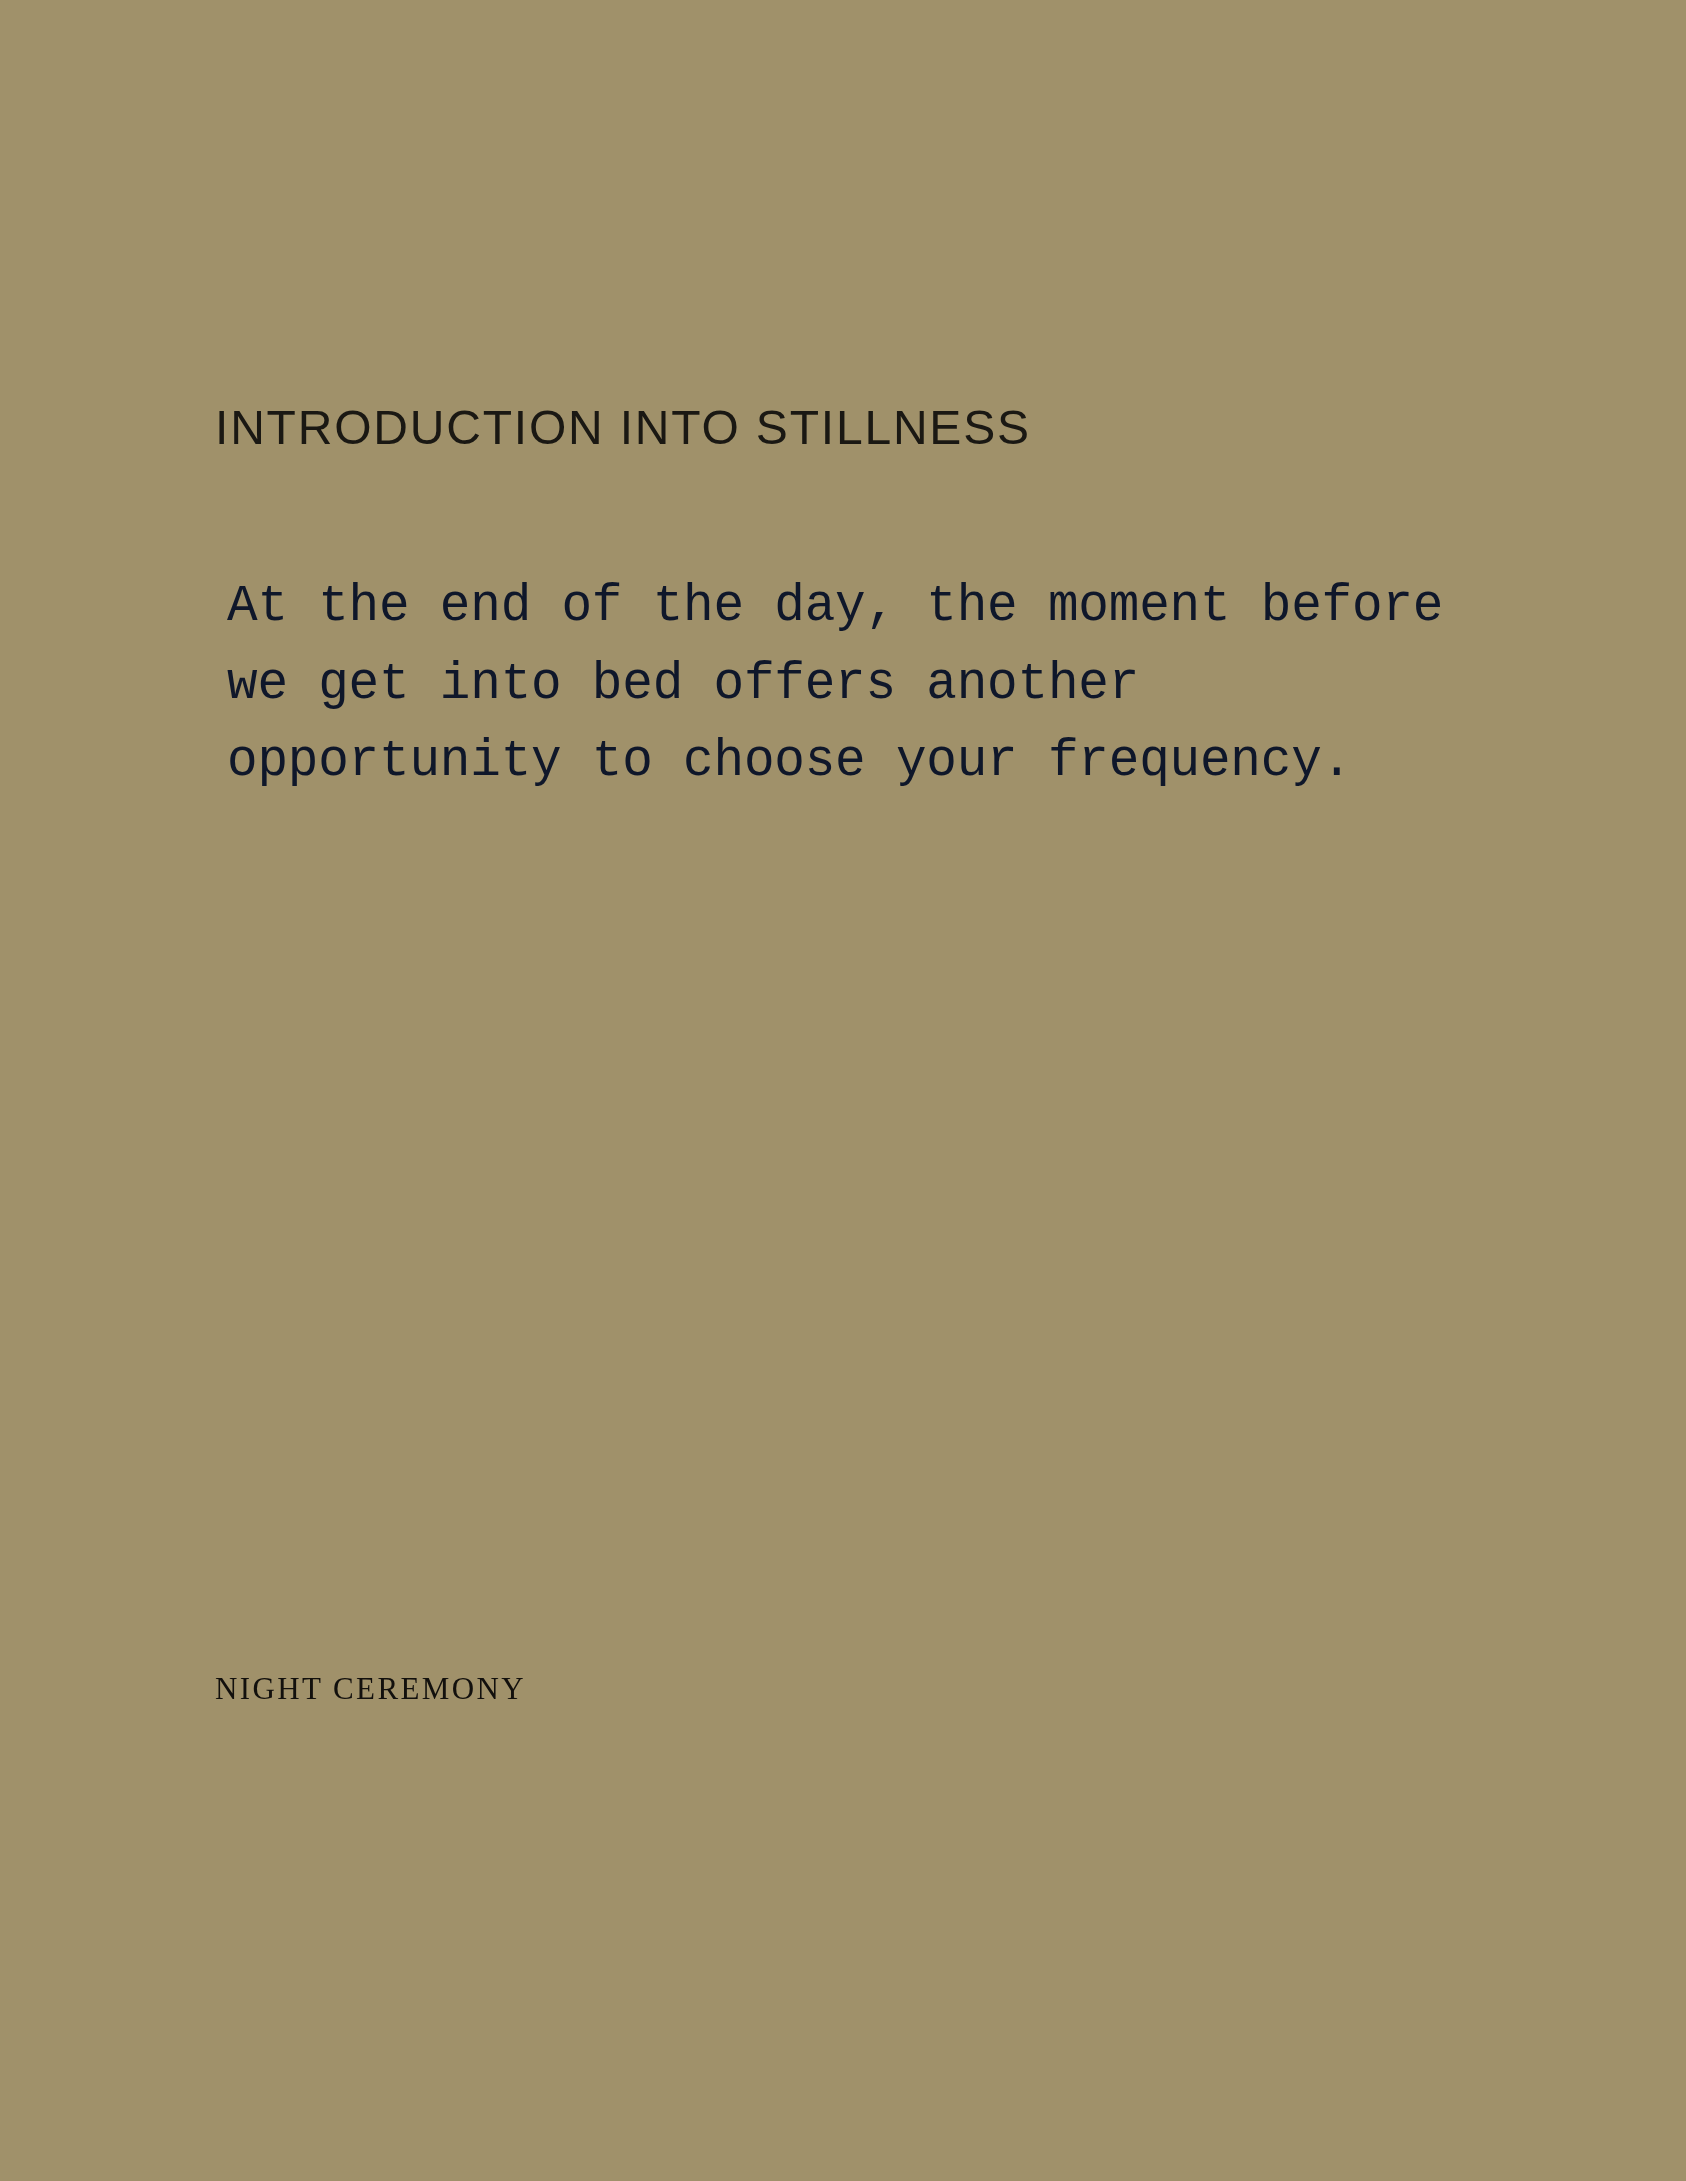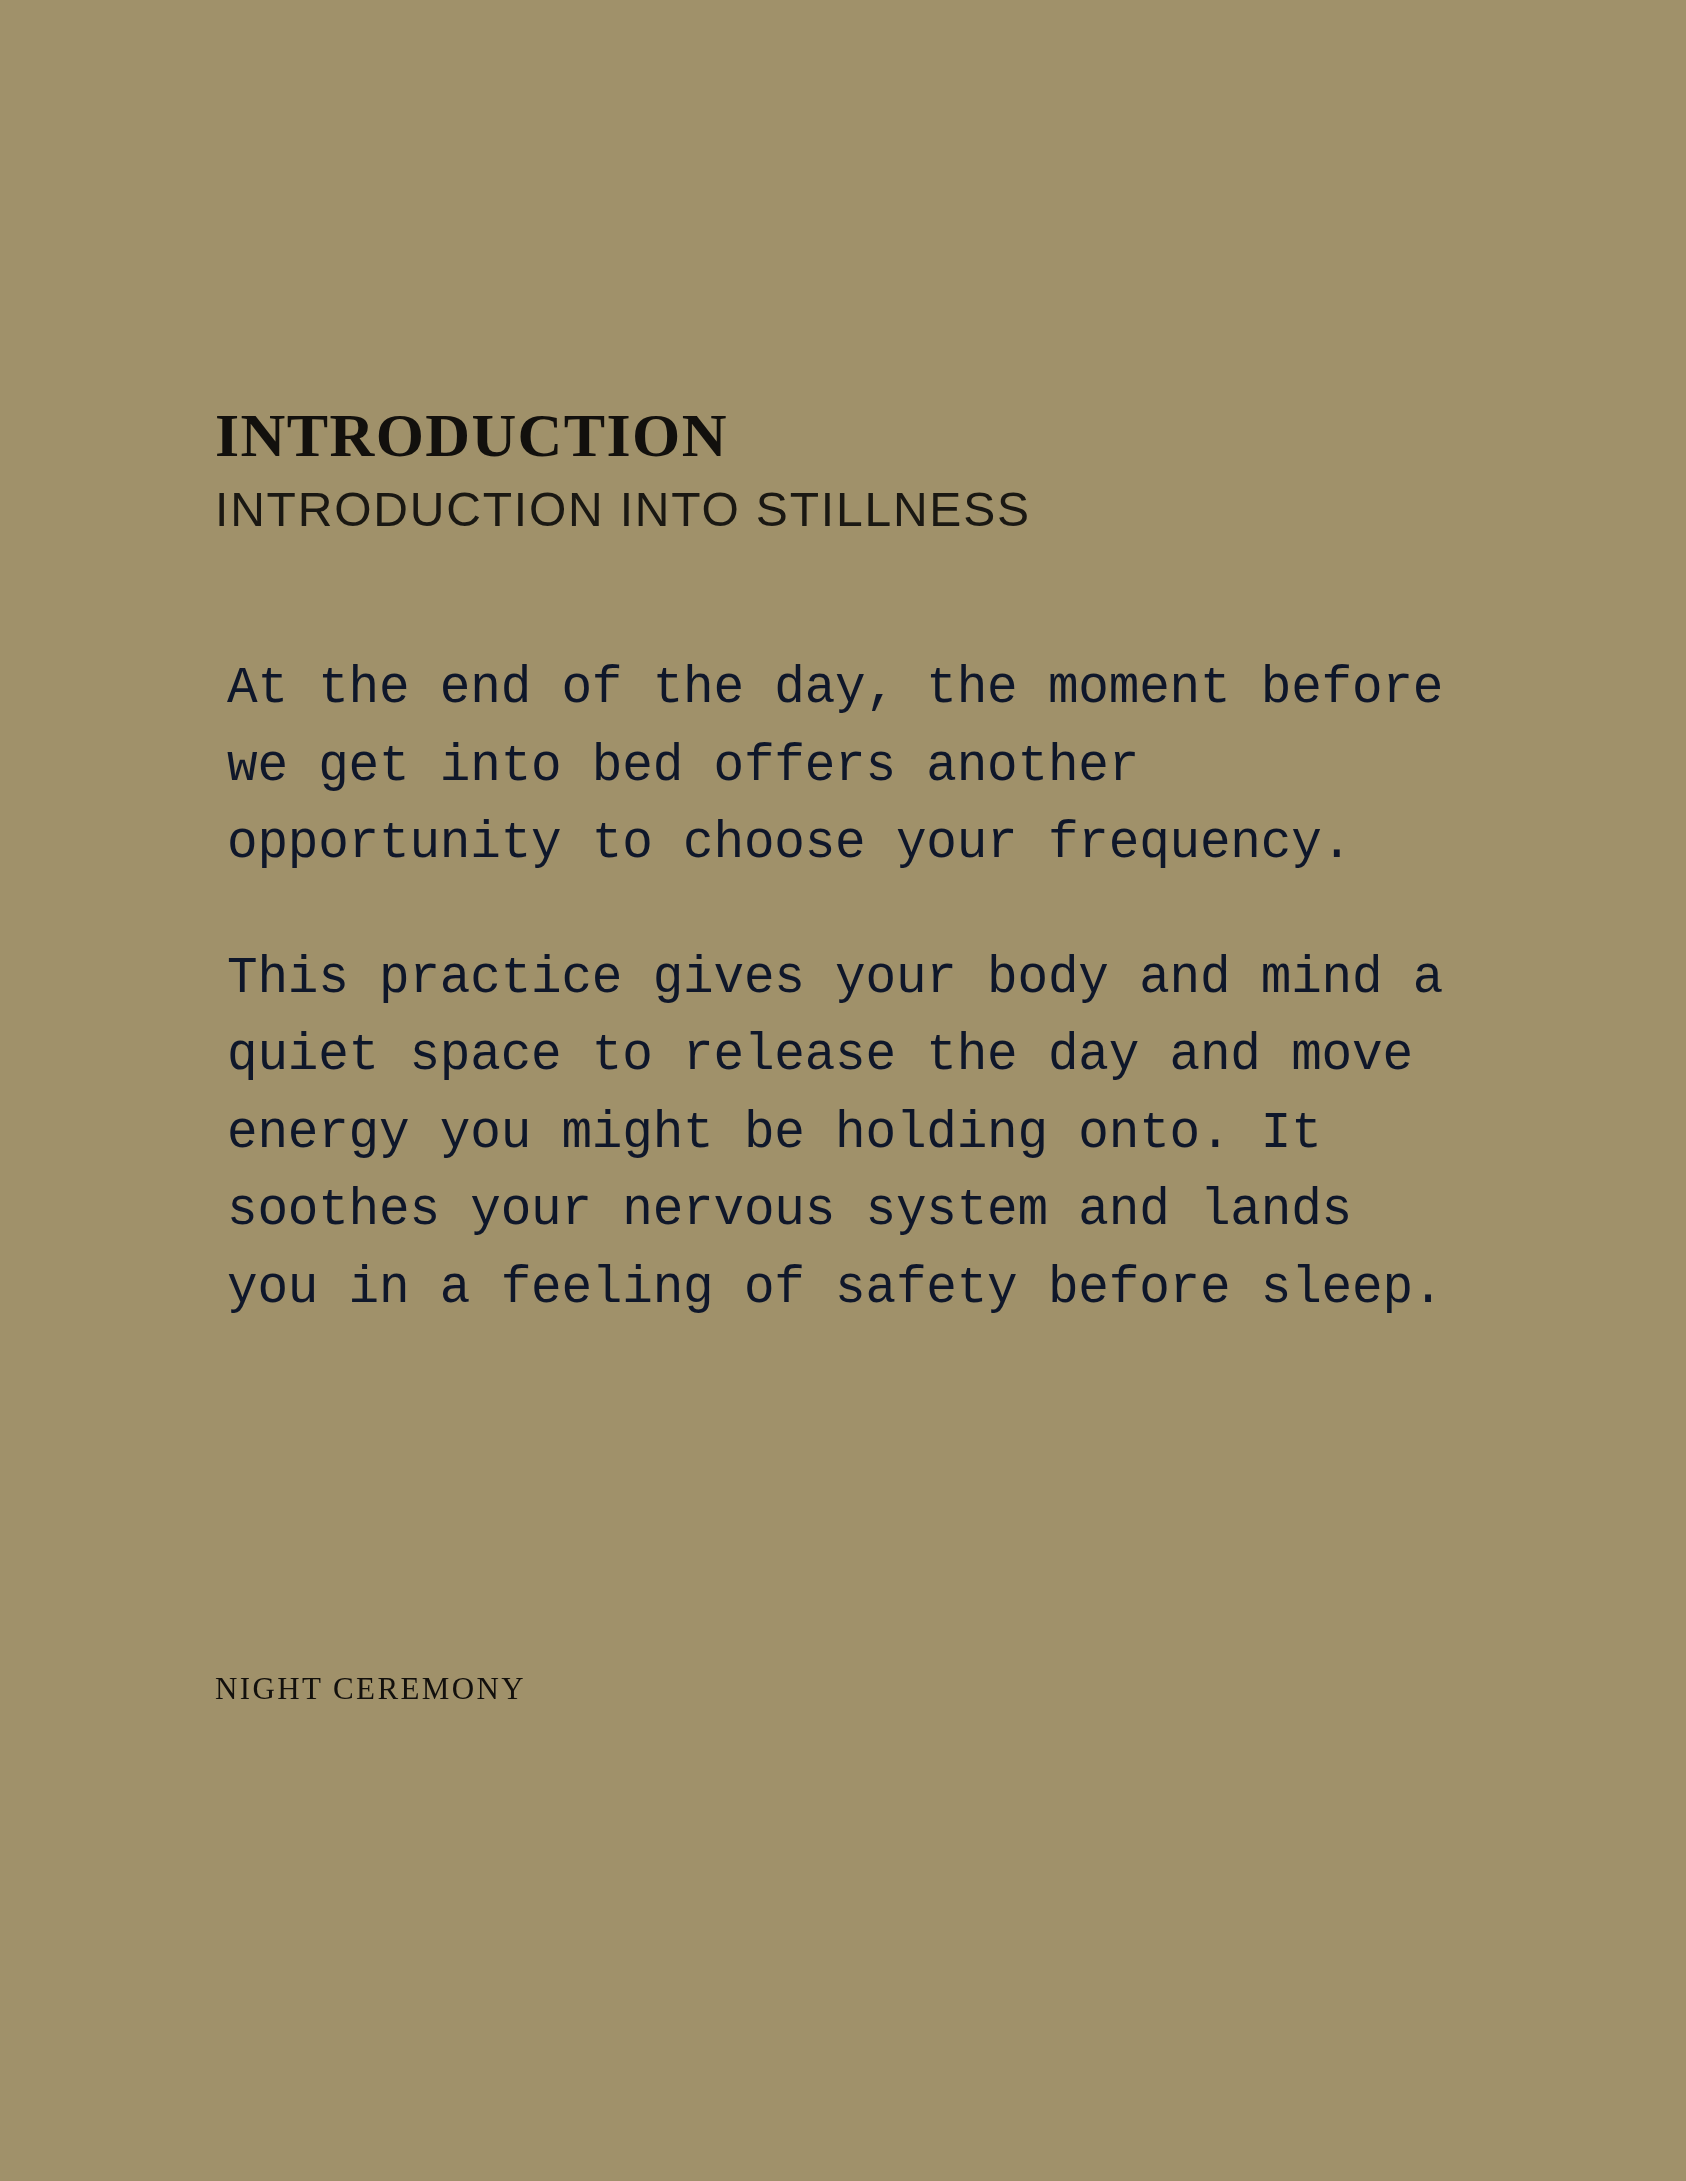--- a/index.html
+++ b/index.html
@@ -75,27 +75,25 @@
     white-space: nowrap;
   }
 </style>
 </head>
 <body>
 
 <div class="page">
 
   <div class="content">
 
-    <h1 class="title">INTRODUCTION</h1>
 
     <h2 class="subtitle">INTRODUCTION INTO STILLNESS</h2>
 
     <div class="body-block">
       <p class="para">At the end of the day, the moment before we get into bed offers another opportunity to choose your frequency.</p>
-      <p class="para">This practice gives your body and mind a quiet space to release the day and move energy you might be holding onto. It soothes your nervous system and lands you in a feeling of safety before sleep.</p>
     </div>
 
   </div>
 
   <div class="footer">NIGHT CEREMONY</div>
 
 </div>
 
 
 </body></html>

